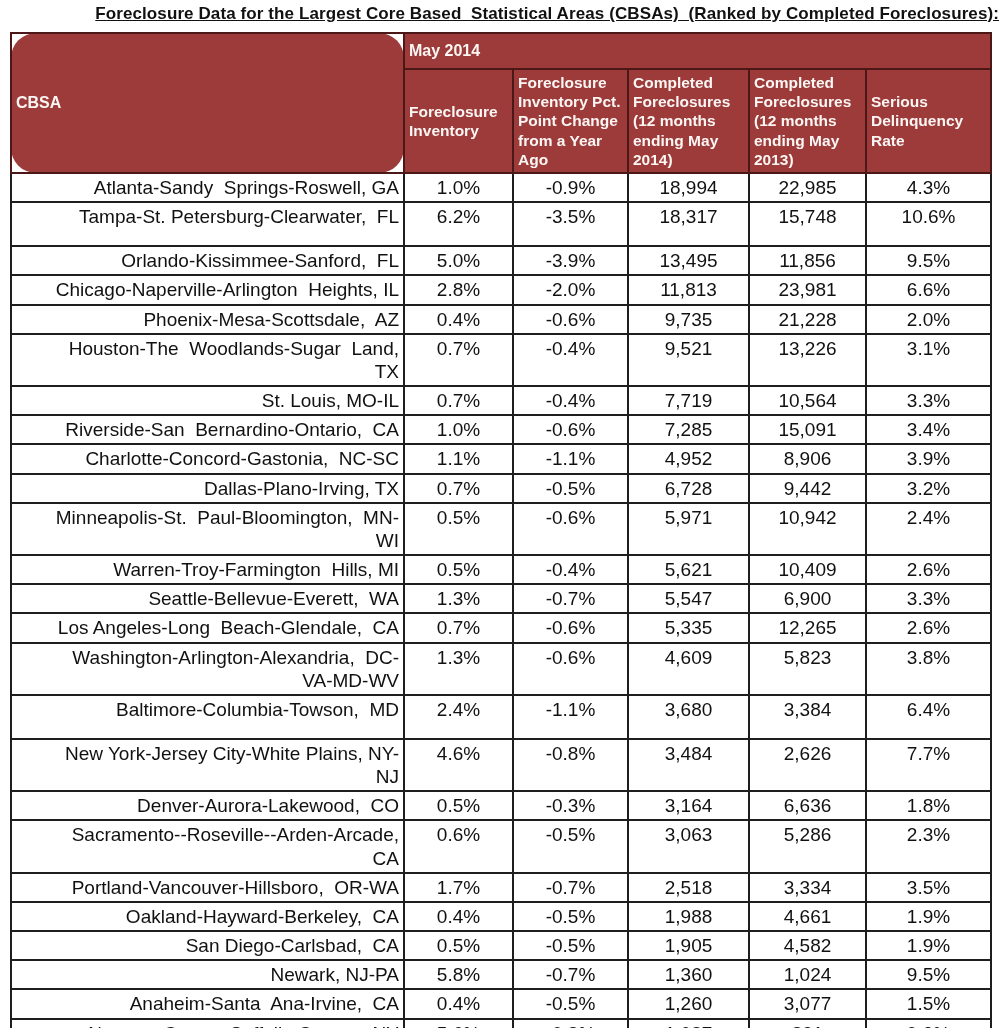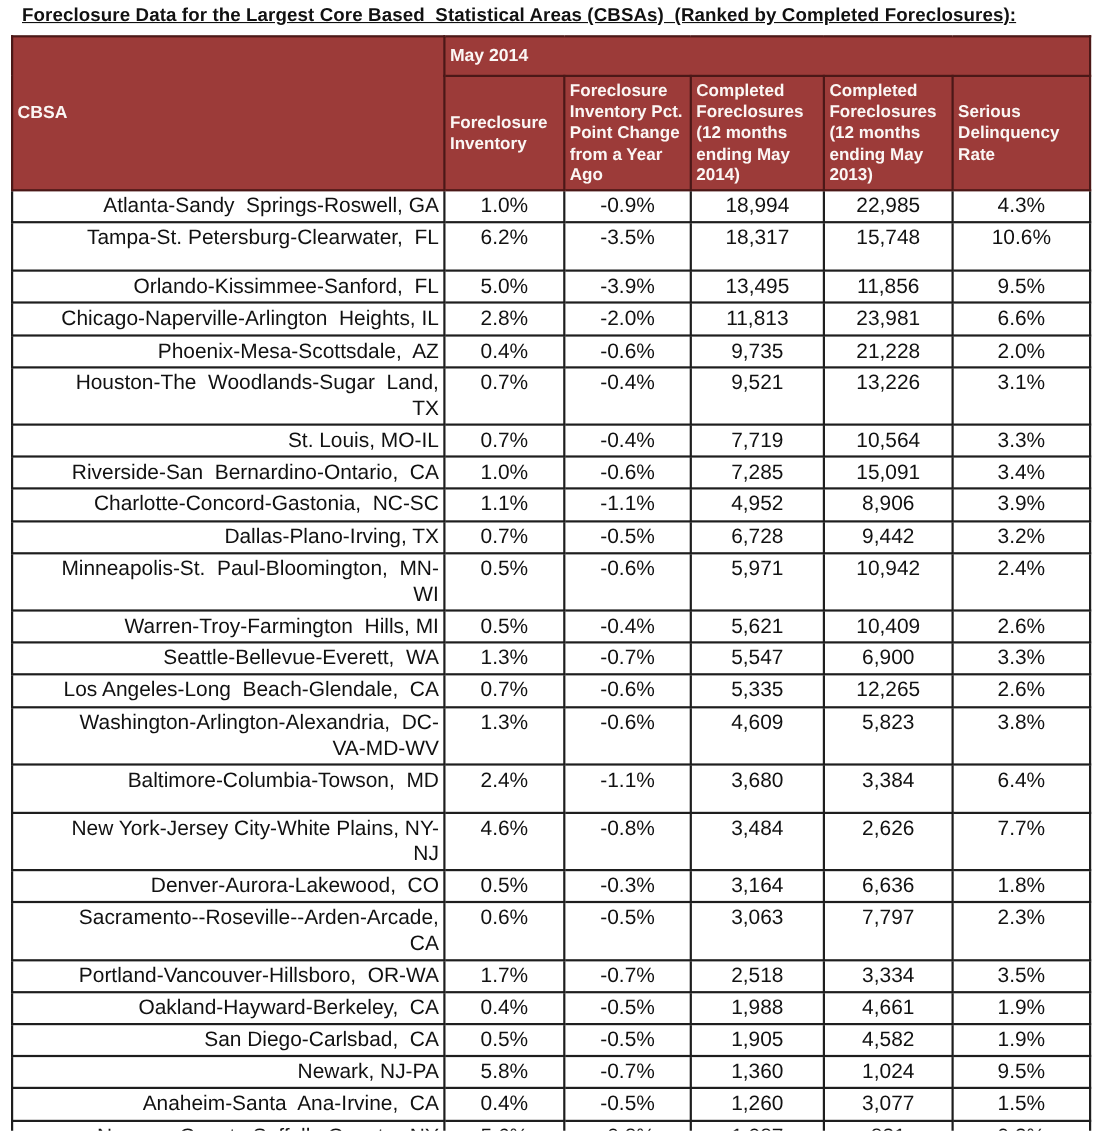--- a/index.html
+++ b/index.html
@@ -16,35 +16,36 @@
     width:999px;height:1028px;background:var(--page-bg);
     font-family:"Liberation Sans", sans-serif;color:var(--text);
     overflow:hidden;
   }
   .title{
     padding:4px 0 0 20px;
     font-size:17px;font-weight:bold;
     text-decoration:underline;
     white-space:pre-wrap;
     letter-spacing:0.1px;
+    text-align:right;
   }
   table.fc-table{
     border-collapse:collapse;table-layout:fixed;
     margin:8px 0 0 10px;width:980px;
   }
   th{
     background:var(--header-bg);
     color:var(--header-text);
     font-weight:bold;font-size:15.5px;line-height:1.25;
     border:2px solid var(--header-border);
     text-align:left;vertical-align:middle;
     padding:2px 4px;
   }
   th.group-head{height:36px;font-size:16px;}
-  th.cbsa-head{font-size:16px;}
+  th.cbsa-head{font-size:16px;border-radius:25px;}
   tr.col-head-row th{height:104px;}
   td{
     border:2px solid var(--body-border);
     font-size:19px;line-height:1.22;
     vertical-align:top;text-align:center;
     padding:2px 4px 2px;
     white-space:pre-wrap;
   }
   td.cbsa{text-align:right;padding-left:7px;}
   tr.tall td{height:44px;margin-top:13px;}
@@ -226,21 +227,21 @@
           <td>3,164</td>
           <td>6,636</td>
           <td>1.8%</td>
         </tr>
         <tr>
           <td class="cbsa">Sacramento--Roseville--Arden-Arcade,
 CA</td>
           <td>0.6%</td>
           <td>-0.5%</td>
           <td>3,063</td>
-          <td>7,797</td>
+          <td>5,286</td>
           <td>2.3%</td>
         </tr>
         <tr>
           <td class="cbsa">Portland-Vancouver-Hillsboro,  OR-WA</td>
           <td>1.7%</td>
           <td>-0.7%</td>
           <td>2,518</td>
           <td>3,334</td>
           <td>3.5%</td>
         </tr>

